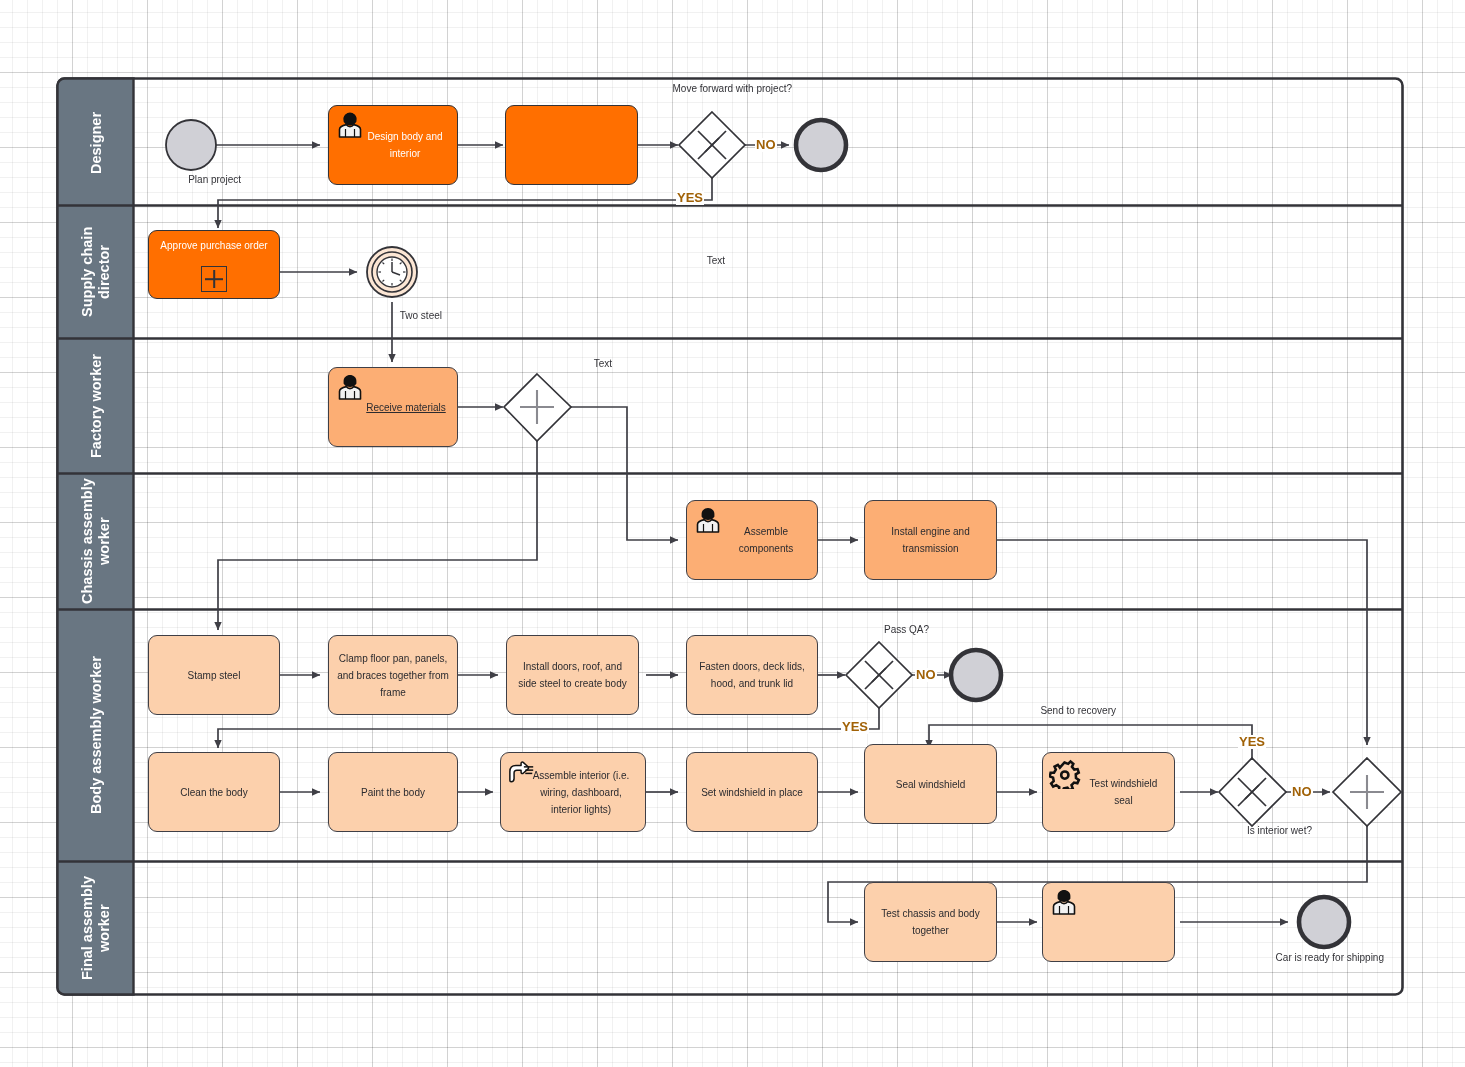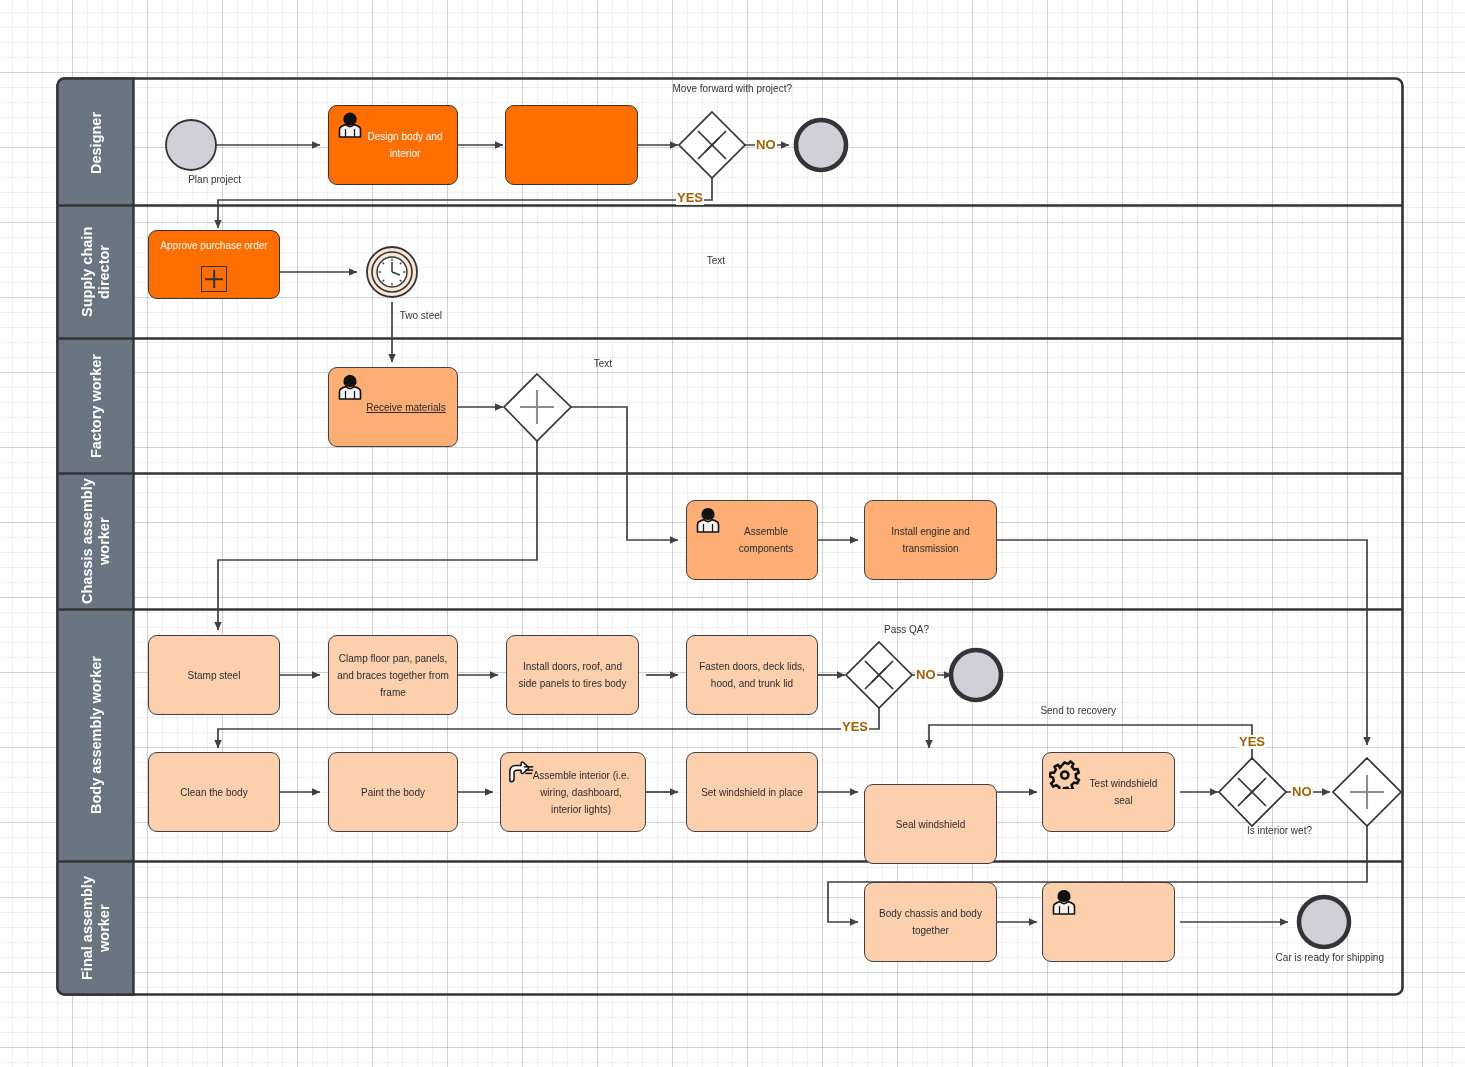--- a/index.html
+++ b/index.html
@@ -244,21 +244,21 @@
   <span>Install engine and transmission</span>
 </div>
 
 <div class="node task pale" style="left:148px;top:635px;width:132px;height:80px;">
   <span>Stamp steel</span>
 </div>
 <div class="node task pale" style="left:328px;top:635px;width:130px;height:80px;">
   <span>Clamp floor pan, panels, and braces together from frame</span>
 </div>
 <div class="node task pale" style="left:506px;top:635px;width:133px;height:80px;">
-  <span>Install doors, roof, and side panels to tires body</span>
+  <span>Install doors, roof, and side steel to create body</span>
 </div>
 <div class="node task pale" style="left:686px;top:635px;width:132px;height:80px;">
   <span>Fasten doors, deck lids, hood, and trunk lid</span>
 </div>
 
 <div class="node task pale" style="left:148px;top:752px;width:132px;height:80px;">
   <span>Clean the body</span>
 </div>
 <div class="node task pale" style="left:328px;top:752px;width:130px;height:80px;">
   <span>Paint the body</span>
@@ -268,35 +268,35 @@
     <path d="M2 11.5 C2 7 5 5 8.5 5 L14 5 L14 2.6 C14 1.4 15.4 0.9 16.3 1.7 L21.5 6.4 C22.2 7 22.2 8 21.5 8.6 L16.3 13.3 C15.4 14.1 14 13.6 14 12.4 L14 10 L9.5 10 C7.4 10 6.5 11.3 6.5 13 L6.5 19 C6.5 21 5 22.5 3.3 22.5 C2.6 22.5 2 21.9 2 21.2 Z" fill="#ffffff" stroke="#111" stroke-width="1.6" stroke-linejoin="round"></path>
     <line x1="17" y1="6.5" x2="27" y2="6.5" stroke="#111" stroke-width="1.6"></line>
     <line x1="18.5" y1="10" x2="27" y2="10" stroke="#111" stroke-width="1.6"></line>
     <line x1="18.5" y1="13.5" x2="26" y2="13.5" stroke="#111" stroke-width="1.6"></line>
   </svg>
   <span style="padding-left:16px;">Assemble interior (i.e. wiring, dashboard, interior lights)</span>
 </div>
 <div class="node task pale" style="left:686px;top:752px;width:132px;height:80px;">
   <span>Set windshield in place</span>
 </div>
-<div class="node task pale" style="left:864px;top:784px;width:133px;height:80px;">
+<div class="node task pale" style="left:864px;top:744px;width:133px;height:80px;">
   <span>Seal windshield</span>
 </div>
 <div class="node task pale" style="left:1042px;top:752px;width:133px;height:80px;">
   <svg class="ico" viewBox="0 0 30 28" style="left:6px;top:6px;width:32px;height:30px;">
     <g fill="none" stroke="#111" stroke-width="2.4">
       <path d="M14.5 3.2 l3.5 1.3 l2.2 -2.3 l2.6 2.2 l-1.3 2.9 l2.2 2.6 l3.1 -0.5 l1.1 3.3 l-2.8 1.6 l0.2 3.4 l2.7 1.8 l-1.4 3.2 l-3.1 -0.7 l-2.4 2.4 l1.1 3 l-2.8 2 l-2.1 -2.5 l-3.4 0.6 l-1.2 3 l-3.3 -0.9 l0.2 -3.2 l-2.8 -1.9 l-2.9 1.3 l-1.9 -2.9 l2.4 -2.2 l-0.6 -3.3 l-3 -1.2 l0.7 -3.4 l3.2 0 l1.7 -2.9 l-1.2 -2.9 l3.1 -1.6 l1.9 2.6 z"></path>
       <circle cx="14.8" cy="15" r="3.4"></circle>
     </g>
   </svg>
   <span style="padding-left:30px;">Test windshield seal</span>
 </div>
 
 <div class="node task pale" style="left:864px;top:882px;width:133px;height:80px;">
-  <span>Body chassis and body together</span>
+  <span>Test chassis and body together</span>
 </div>
 <div class="node task pale" style="left:1042px;top:882px;width:133px;height:80px;">
   <svg class="ico" viewBox="0 0 28 26">
     <path d="M7.6 9.5 C7.6 9.5 9 13 14 13 C19 13 20.4 9.5 20.4 9.5 L20.4 7 C20.4 3.4 17.5 1 14 1 C10.5 1 7.6 3.4 7.6 7 Z" fill="#111"></path>
     <path d="M3.5 25 L3.5 17.5 C3.5 14.8 7.4 13.2 10.3 12.6 C11.3 14 12.6 14.6 14 14.6 C15.4 14.6 16.7 14 17.7 12.6 C20.6 13.2 24.5 14.8 24.5 17.5 L24.5 25 Z" fill="#f2f2f2" stroke="#111" stroke-width="1.6" stroke-linejoin="round"></path>
     <line x1="9.5" y1="17" x2="9.5" y2="25" stroke="#111" stroke-width="1.2"></line>
     <line x1="18.5" y1="17" x2="18.5" y2="25" stroke="#111" stroke-width="1.2"></line>
   </svg>
 </div>
 

